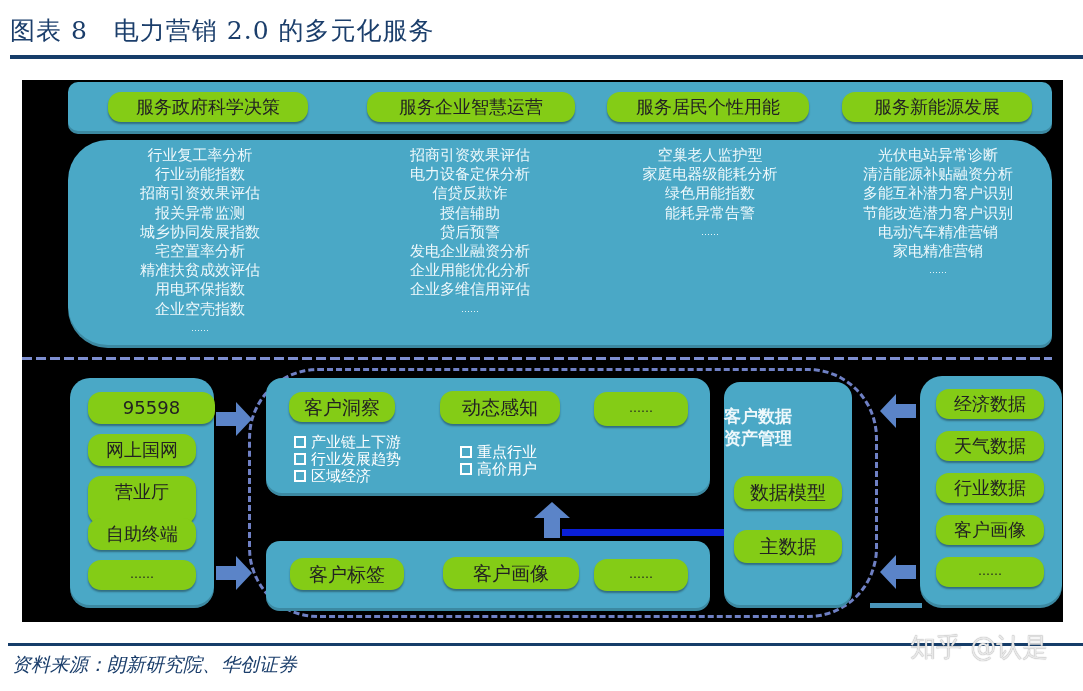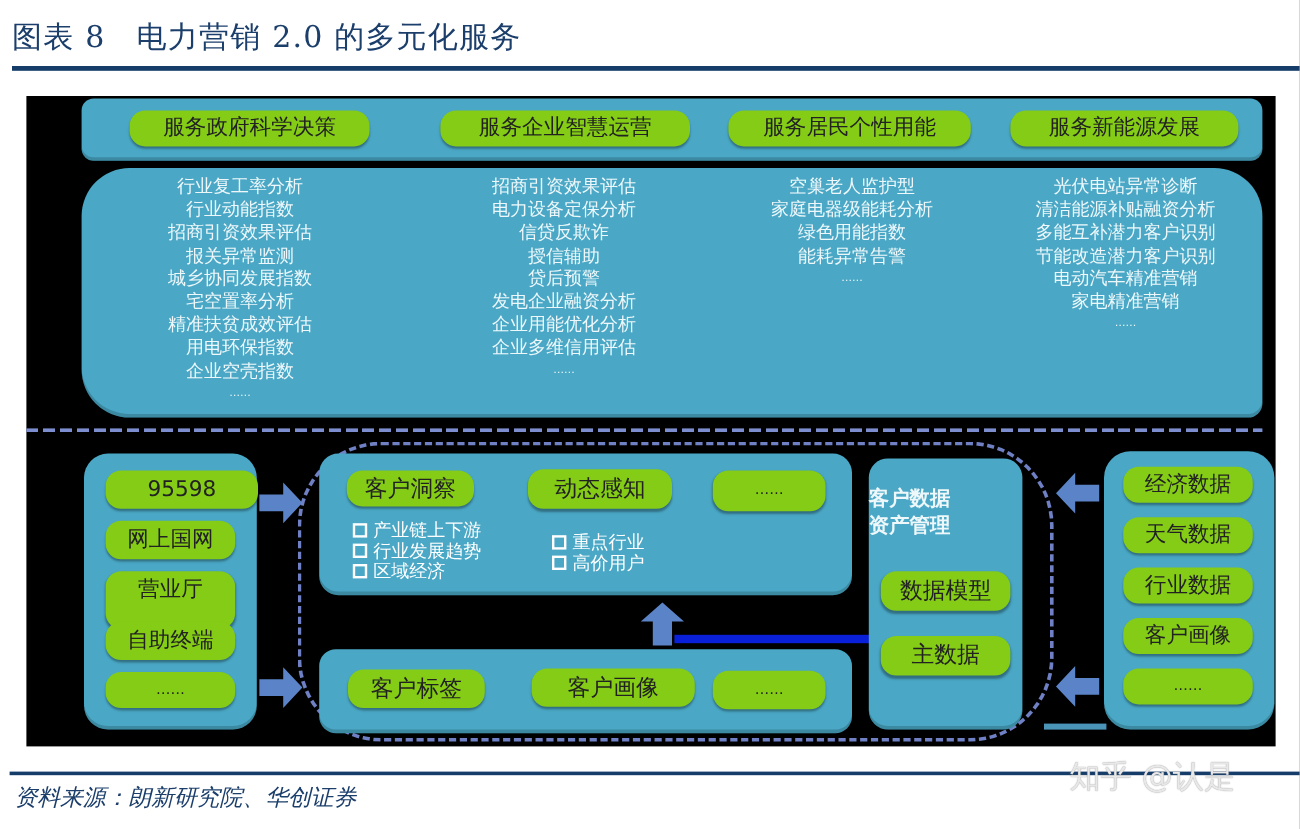--- a/index.html
+++ b/index.html
@@ -9,21 +9,21 @@
   .rule{height:4px;background:#163d69;}
   .panel{left:22px;top:80px;width:1041px;height:542px;background:#000000;}
   .teal{background:#4aa8c6;border-radius:14px;box-shadow:inset 0 -3px 0 rgba(0,0,0,0.18);}
   .wbtn{background:#84cc16;border-radius:13px;color:#222;text-align:center;box-shadow:0 2px 2px rgba(0,0,0,0.35);white-space:nowrap;}
   .hdrbtn{top:12px;height:30px;line-height:30px;font-size:18px;}
   .items{color:#eef8fb;font-size:15px;line-height:19.2px;text-align:center;white-space:nowrap;}
   .dash-h{height:3px;background:repeating-linear-gradient(90deg,#7d8ed0 0 10px,transparent 10px 14px);}
   .chk{display:inline-block;width:8px;height:8px;border:2px solid #fff;margin-right:5px;vertical-align:-1px;}
   .subitem{color:#ffffff;font-size:15px;line-height:17px;white-space:nowrap;}
   .source{left:12px;top:652px;font-family:"DejaVu Serif","Liberation Serif",serif;font-style:italic;font-size:19px;color:#1b3e6b;white-space:nowrap;}
-  .watermark{left:891px;top:630px;font-size:26px;color:#e8e8e8;white-space:nowrap;text-shadow:0 0 1px #888;}
+  .watermark{left:910px;top:630px;font-size:26px;color:#e8e8e8;white-space:nowrap;text-shadow:0 0 1px #888;}
 </style>
 </head>
 <body>
 
 <div class="abs fig-title">图表 8　电力营销 2.0 的多元化服务</div>
 <div class="abs rule" style="left:10px;top:55px;width:1073px;"></div>
 
 <div class="abs panel"></div>
 
 <div class="abs teal" style="left:68px;top:82px;width:984px;height:52px;border-radius:10px;"></div>

